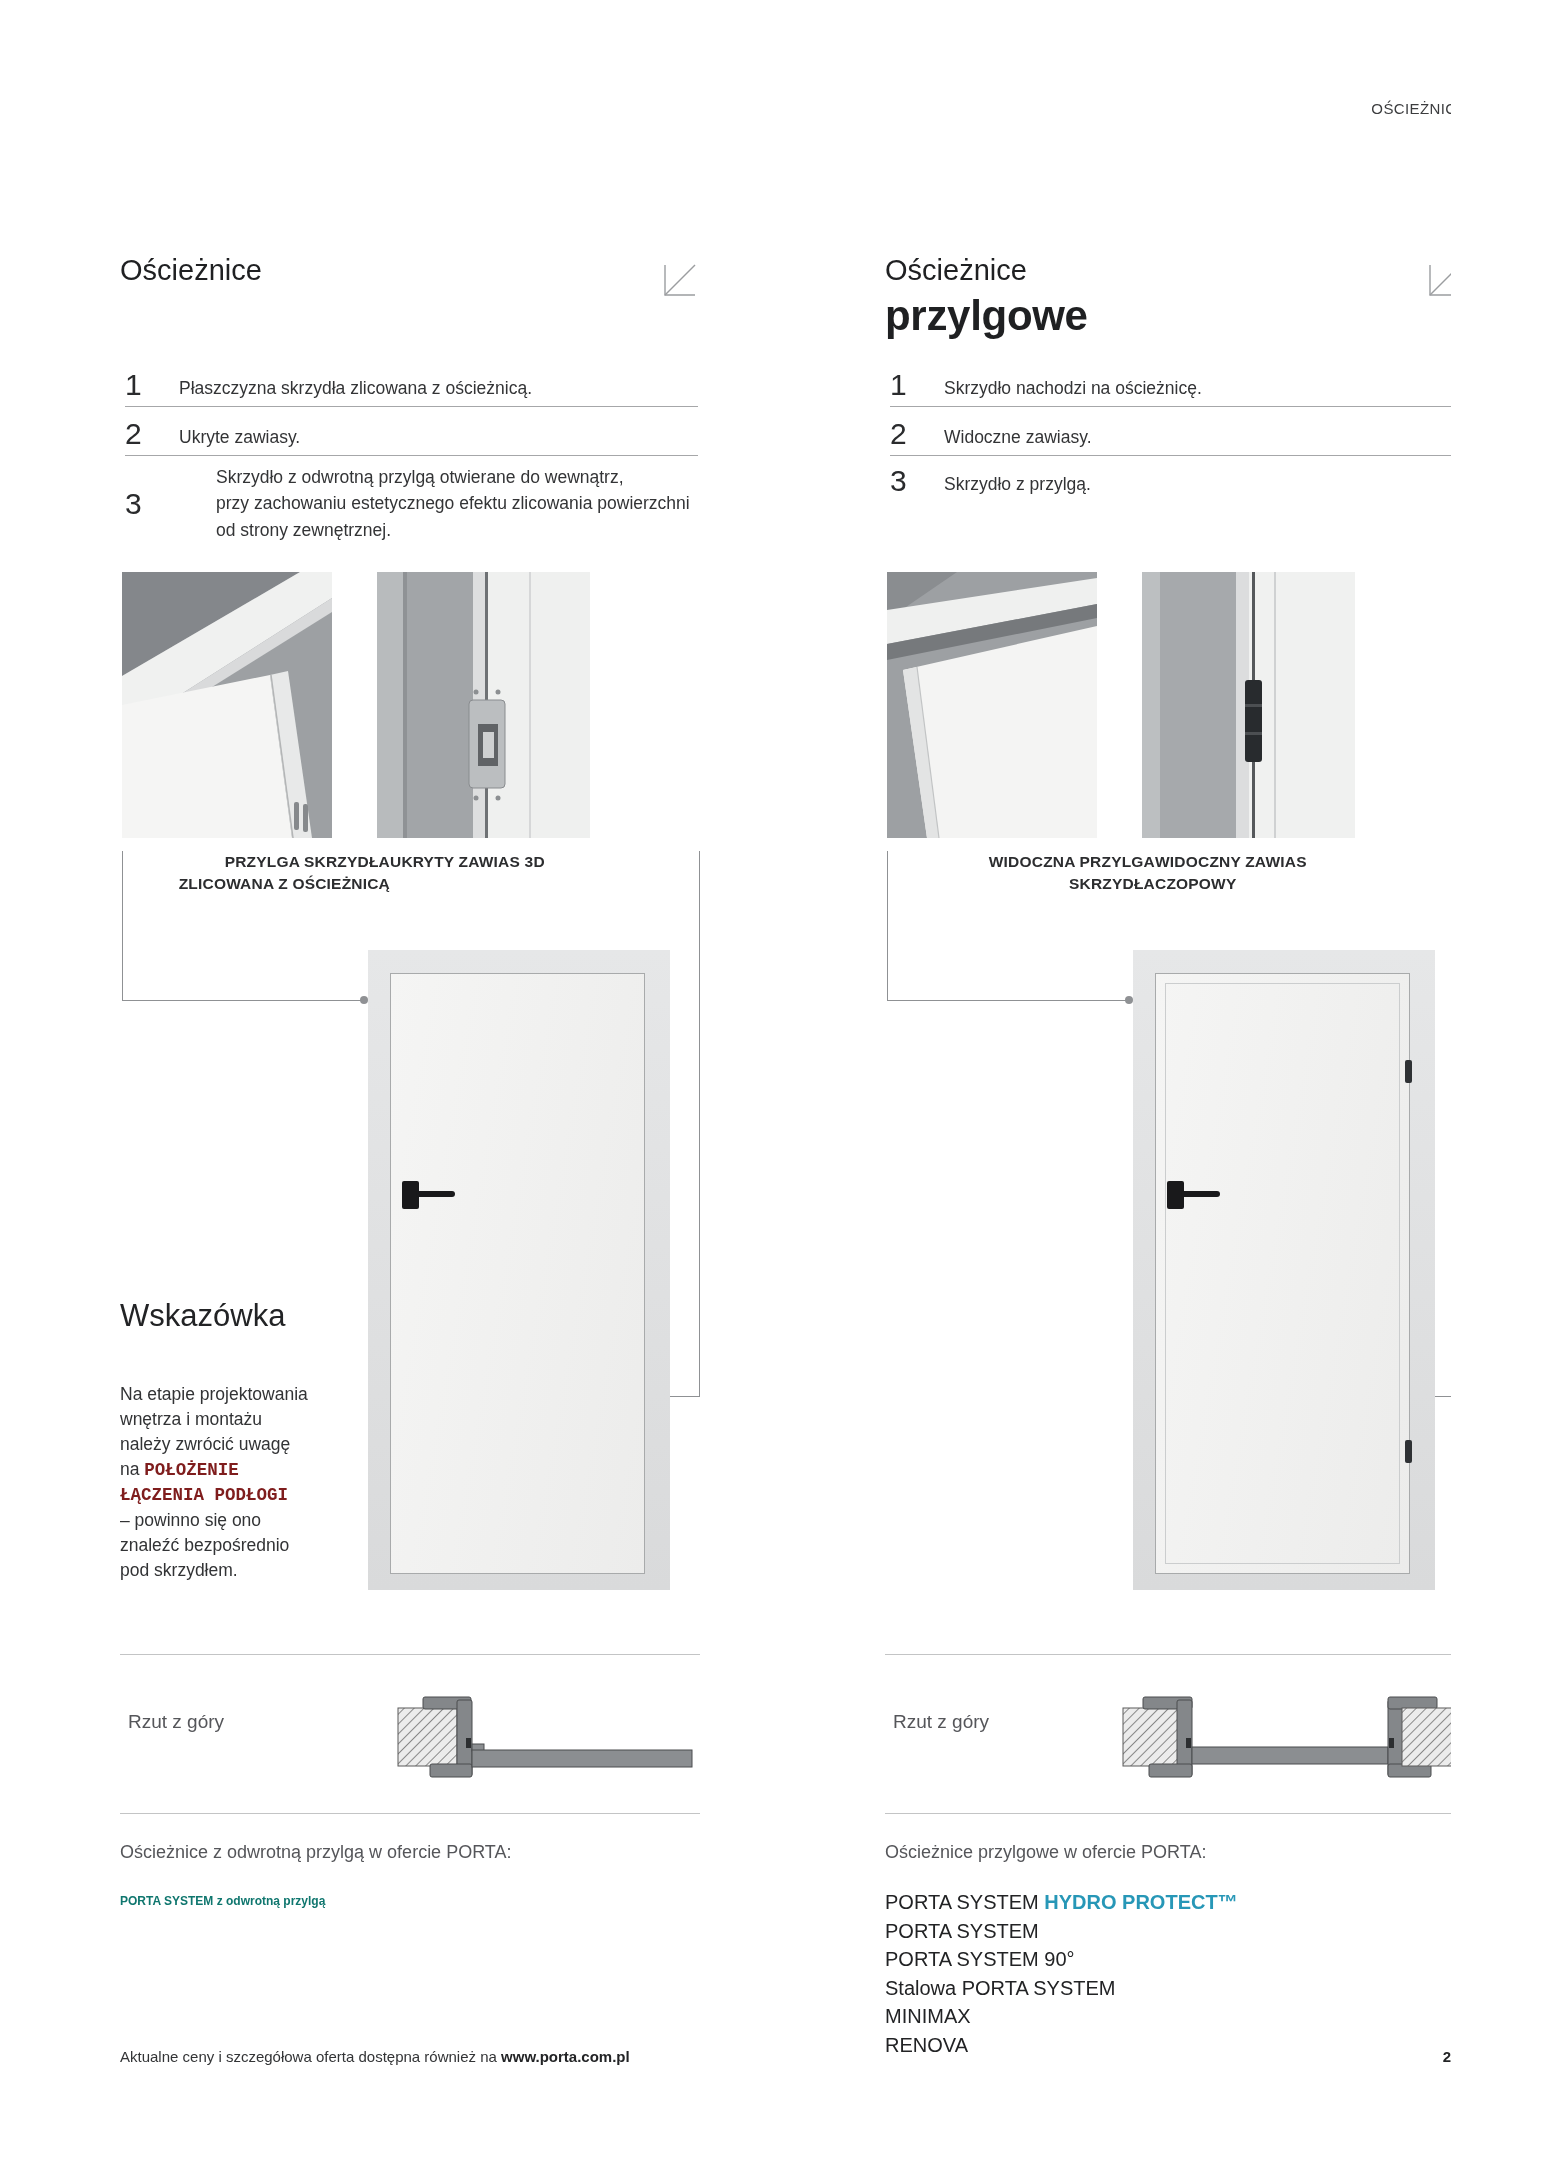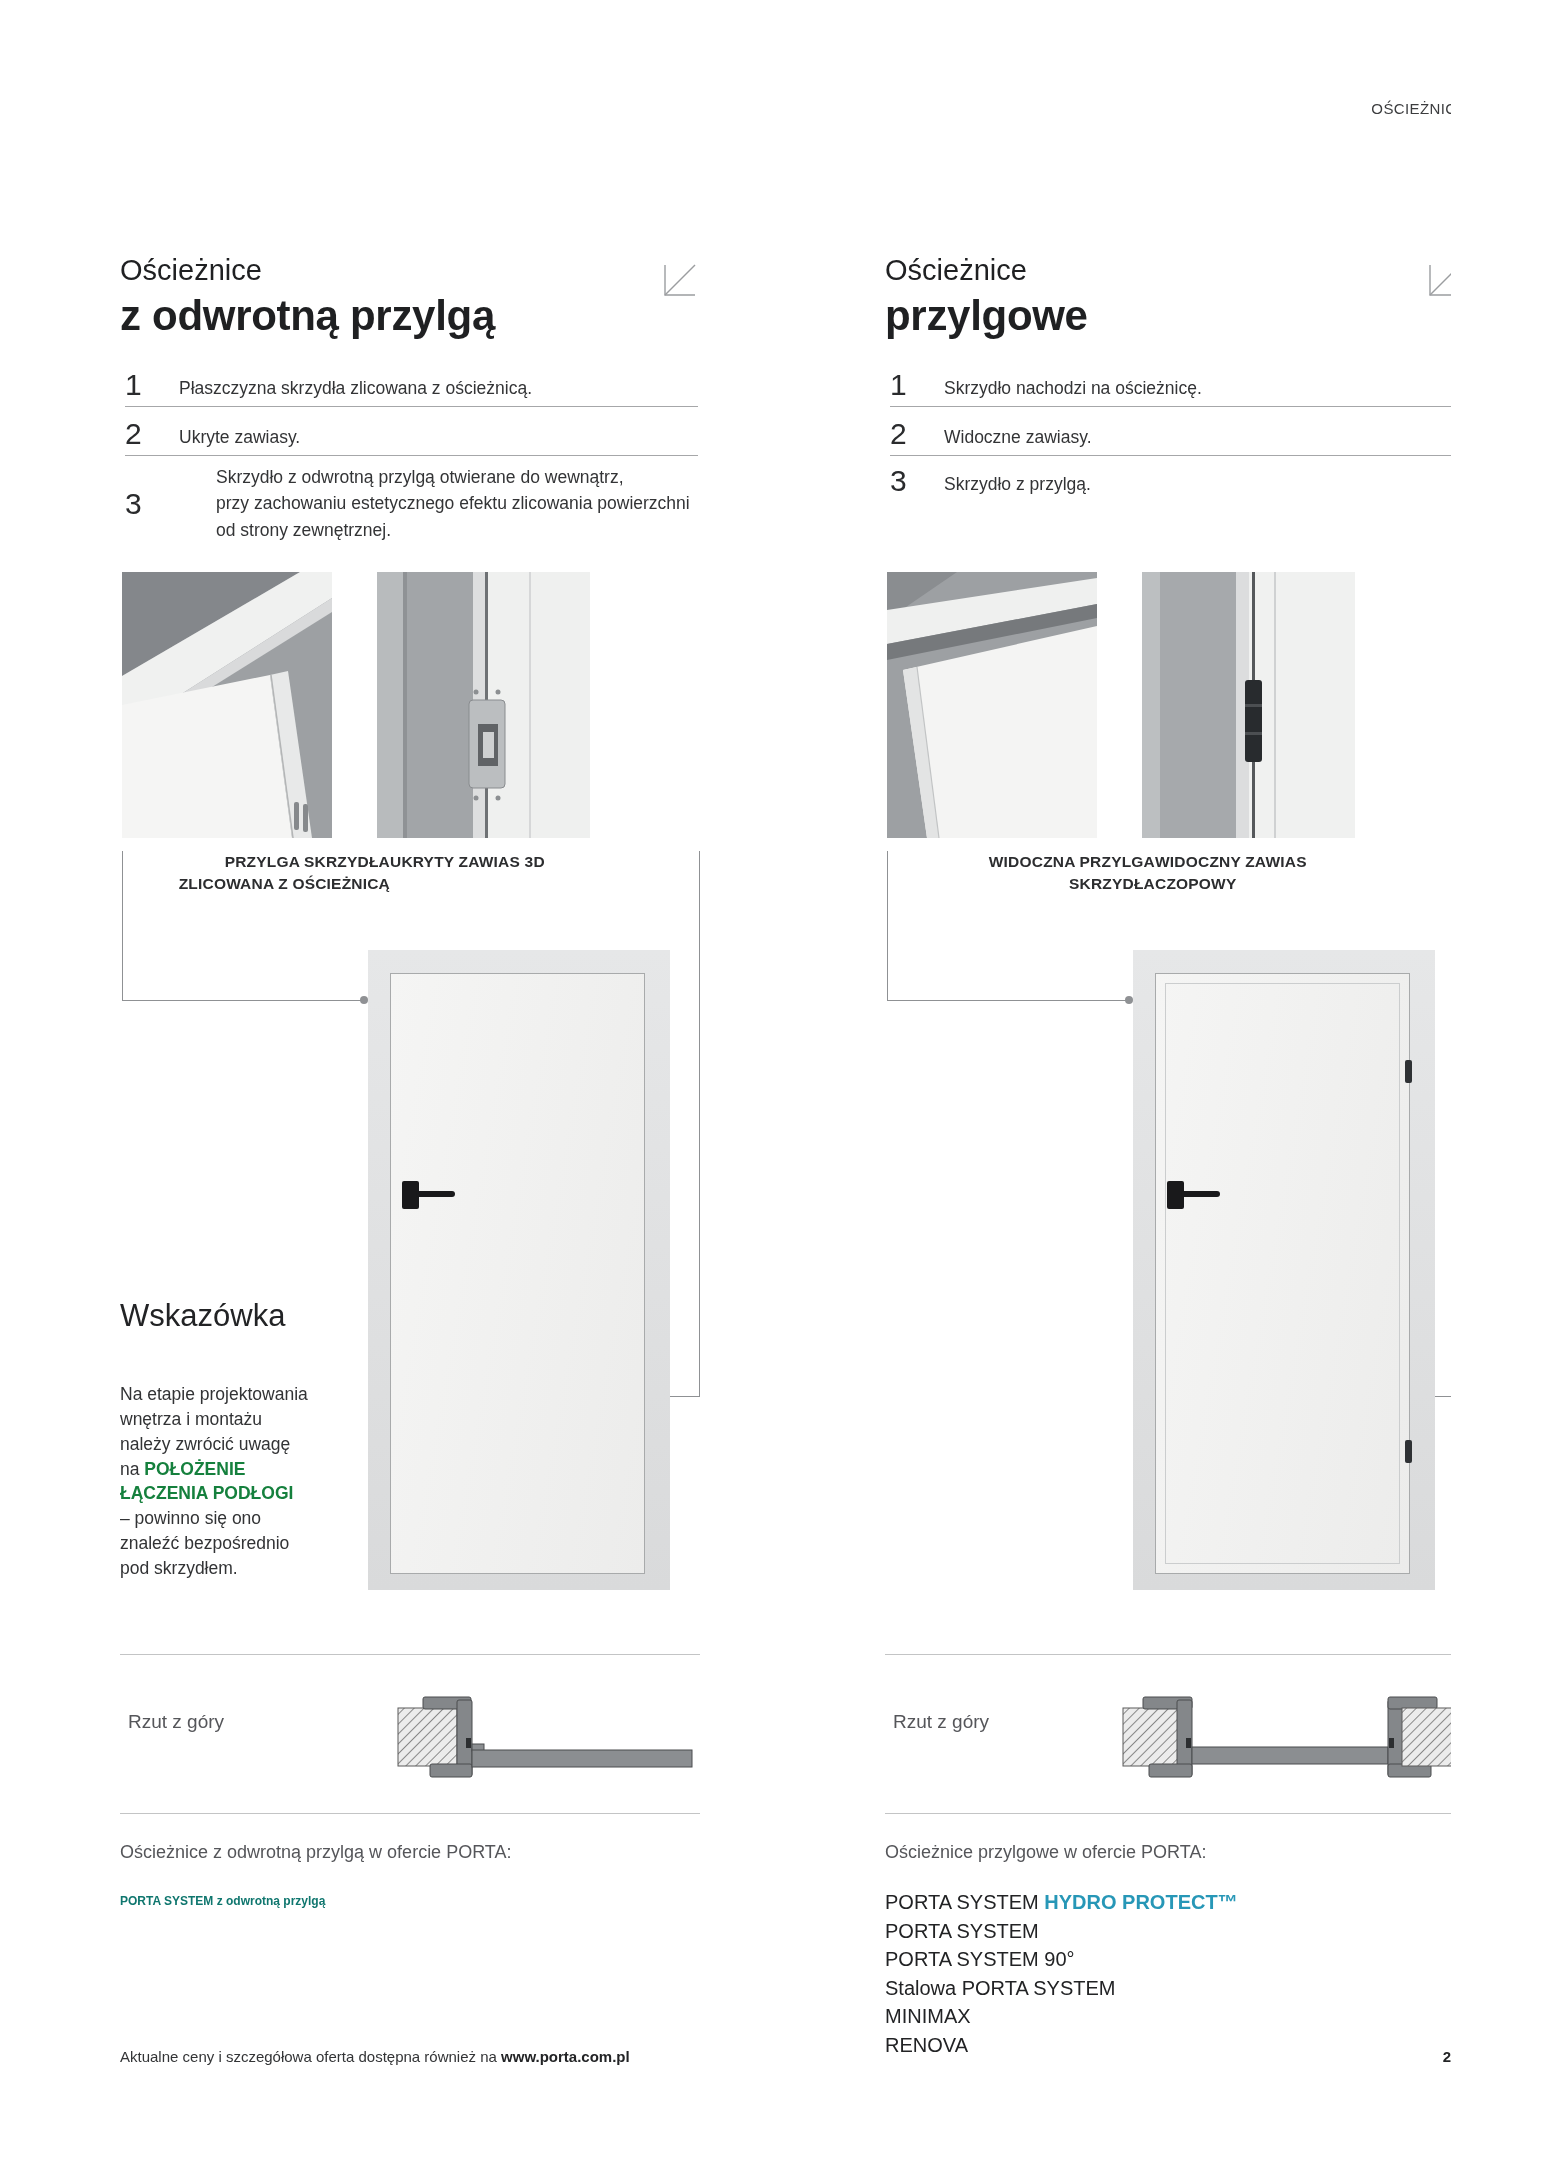--- a/index.html
+++ b/index.html
@@ -32,21 +32,21 @@
   .doorwall{position:absolute;left:248px;top:950px;width:302px;height:640px;background:linear-gradient(180deg,#e6e7e8,#d9dadb);}
   .doorleaf{position:absolute;left:22px;top:23px;width:255px;height:601px;background:linear-gradient(100deg,#f5f5f4,#ececeb);border:1px solid #a8aaab;box-sizing:border-box;}
   .leaf-inner{position:absolute;left:9px;top:9px;right:9px;bottom:9px;border:1px solid #cbcdce;}
   .handle-block{position:absolute;left:11px;top:207px;width:17px;height:28px;background:#19191b;border-radius:2px;}
   .handle-bar{position:absolute;left:25px;top:217px;width:39px;height:6px;background:#19191b;border-radius:3px;}
   .hinge-mark{position:absolute;right:-3px;width:7px;height:23px;background:#2e3134;border-radius:2px;}
   .hm1{top:86px;} .hm2{top:466px;}
   .tip{position:absolute;left:0;top:1298px;width:252px;}
   .tip-title{font-size:31px;color:#222325;}
   .tip-body{margin-top:48px;font-size:17.5px;line-height:1.42;color:#323335;white-space:pre-line;}
-  .tip-body b{font-weight:700;color:#15803d;}
+  .tip-body b{font-weight:700;color:#7f1d1d;font-family:Liberation Mono, monospace;}
   .sec-rule{position:absolute;left:0;width:580px;height:0;border-top:1px solid #c3c4c5;}
   .sr-top{top:1654px;} .sr-bot{top:1813px;}
   .rzut-label{position:absolute;left:8px;top:1711px;font-size:19px;color:#55565a;}
   .diagram{position:absolute;top:1692px;display:block;}
   .dg-left{left:270px;} .dg-right{left:230px;}
   .offer-label{position:absolute;left:0;top:1842px;font-size:18px;color:#55565a;}
   .offer-single{position:absolute;left:0;top:1894px;font-size:12px;color:#0f766e;font-weight:bold;}
   .offer-list{position:absolute;left:0;top:1888px;font-size:20px;line-height:28.6px;color:#222325;list-style:none;margin:0;padding:0;}
   .hl{color:#2797b7;font-weight:700;}
   .footer{position:absolute;left:120px;top:2048px;font-size:15px;color:#333436;}
@@ -55,21 +55,20 @@
 </style>
 </head>
 <body>
 
 <div class="page">
 
   <div class="page-header">OŚCIEŻNICE</div>
 
   <section class="col col-left">
     <div class="t-small">Ościeżnice</div>
-    <div class="t-big">z odwrotną przylgą</div>
     <span class="corner-icon">
       <svg width="44" height="44" viewBox="0 0 44 44">
           <path d="M9 7 L9 37 L39 37" fill="none" stroke="#9b9da0" stroke-width="1.4"></path>
           <path d="M9 37 L39 7" fill="none" stroke="#9b9da0" stroke-width="1.4"></path>
         </svg>
     </span>
 
     <div class="feat f1">
       <div class="feat-num">1</div>
       <div class="feat-txt">Płaszczyzna skrzydła zlicowana z ościeżnicą.</div>

